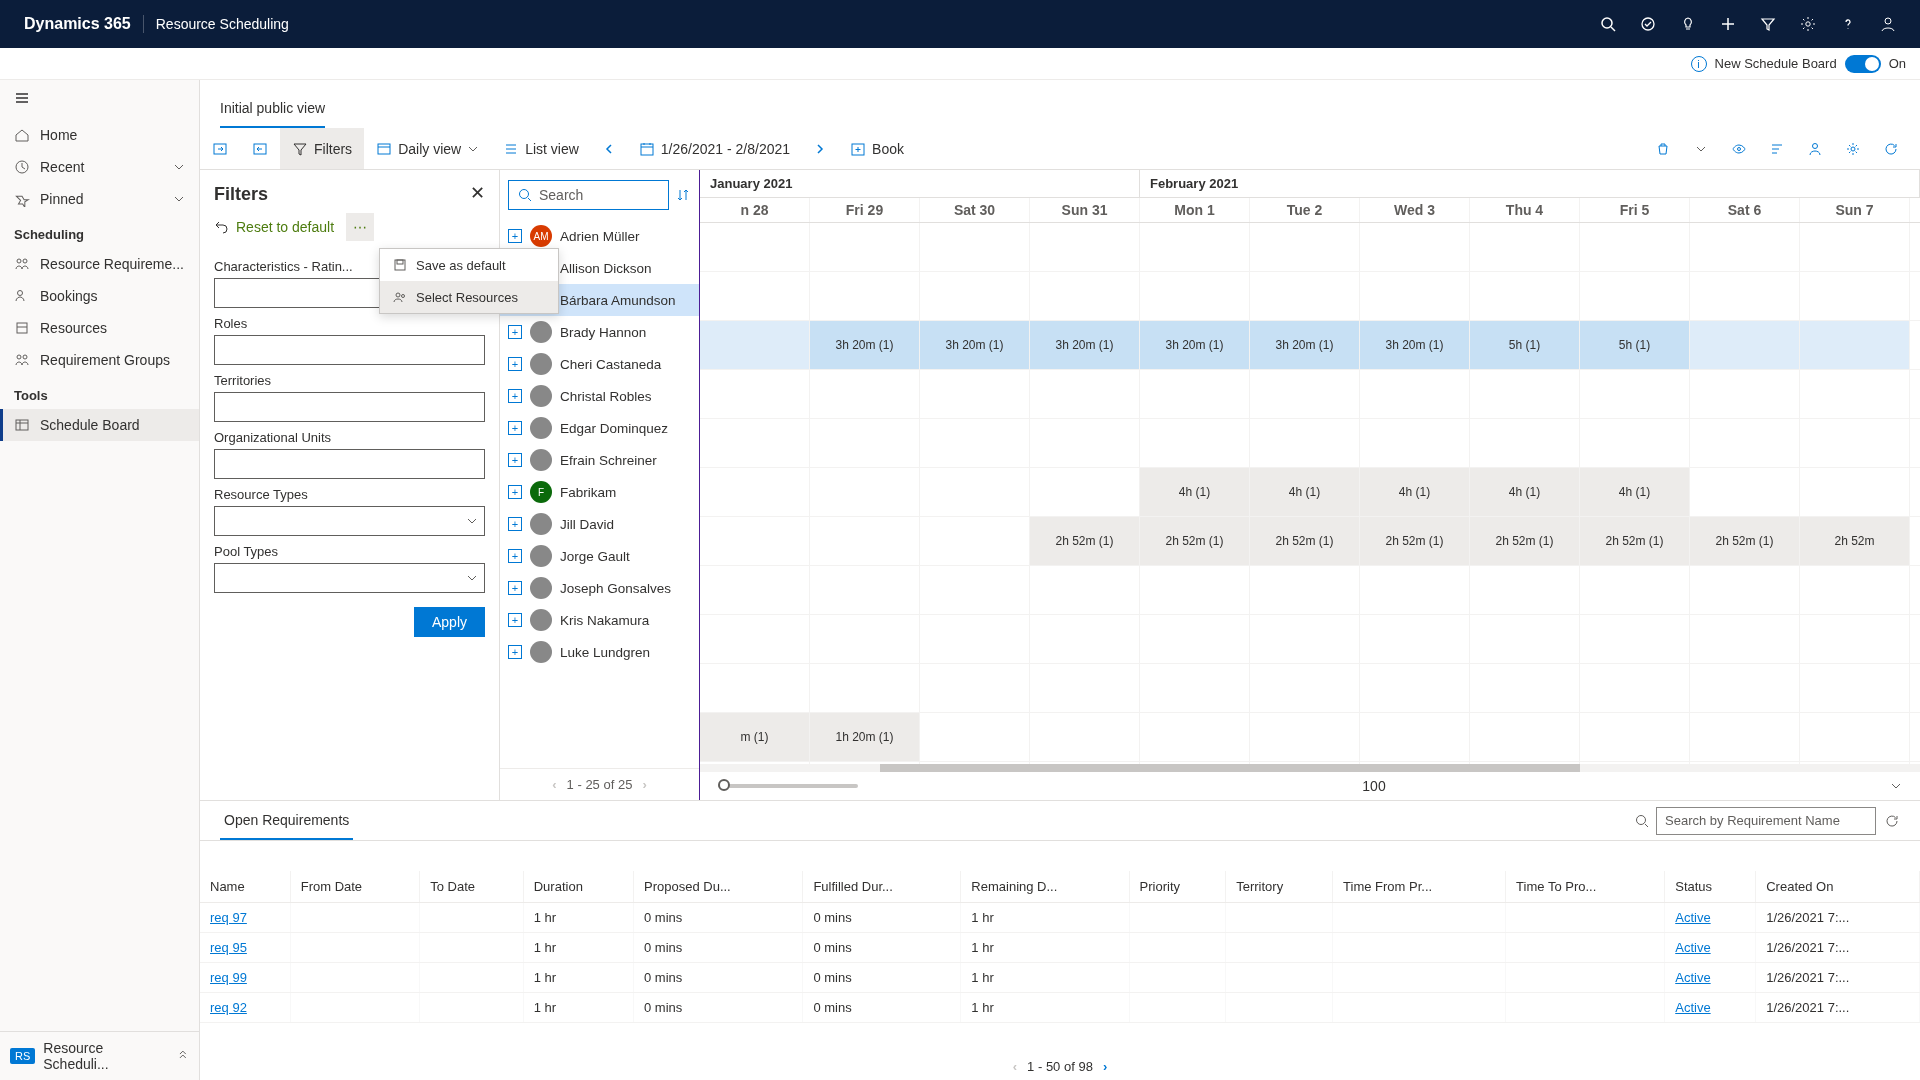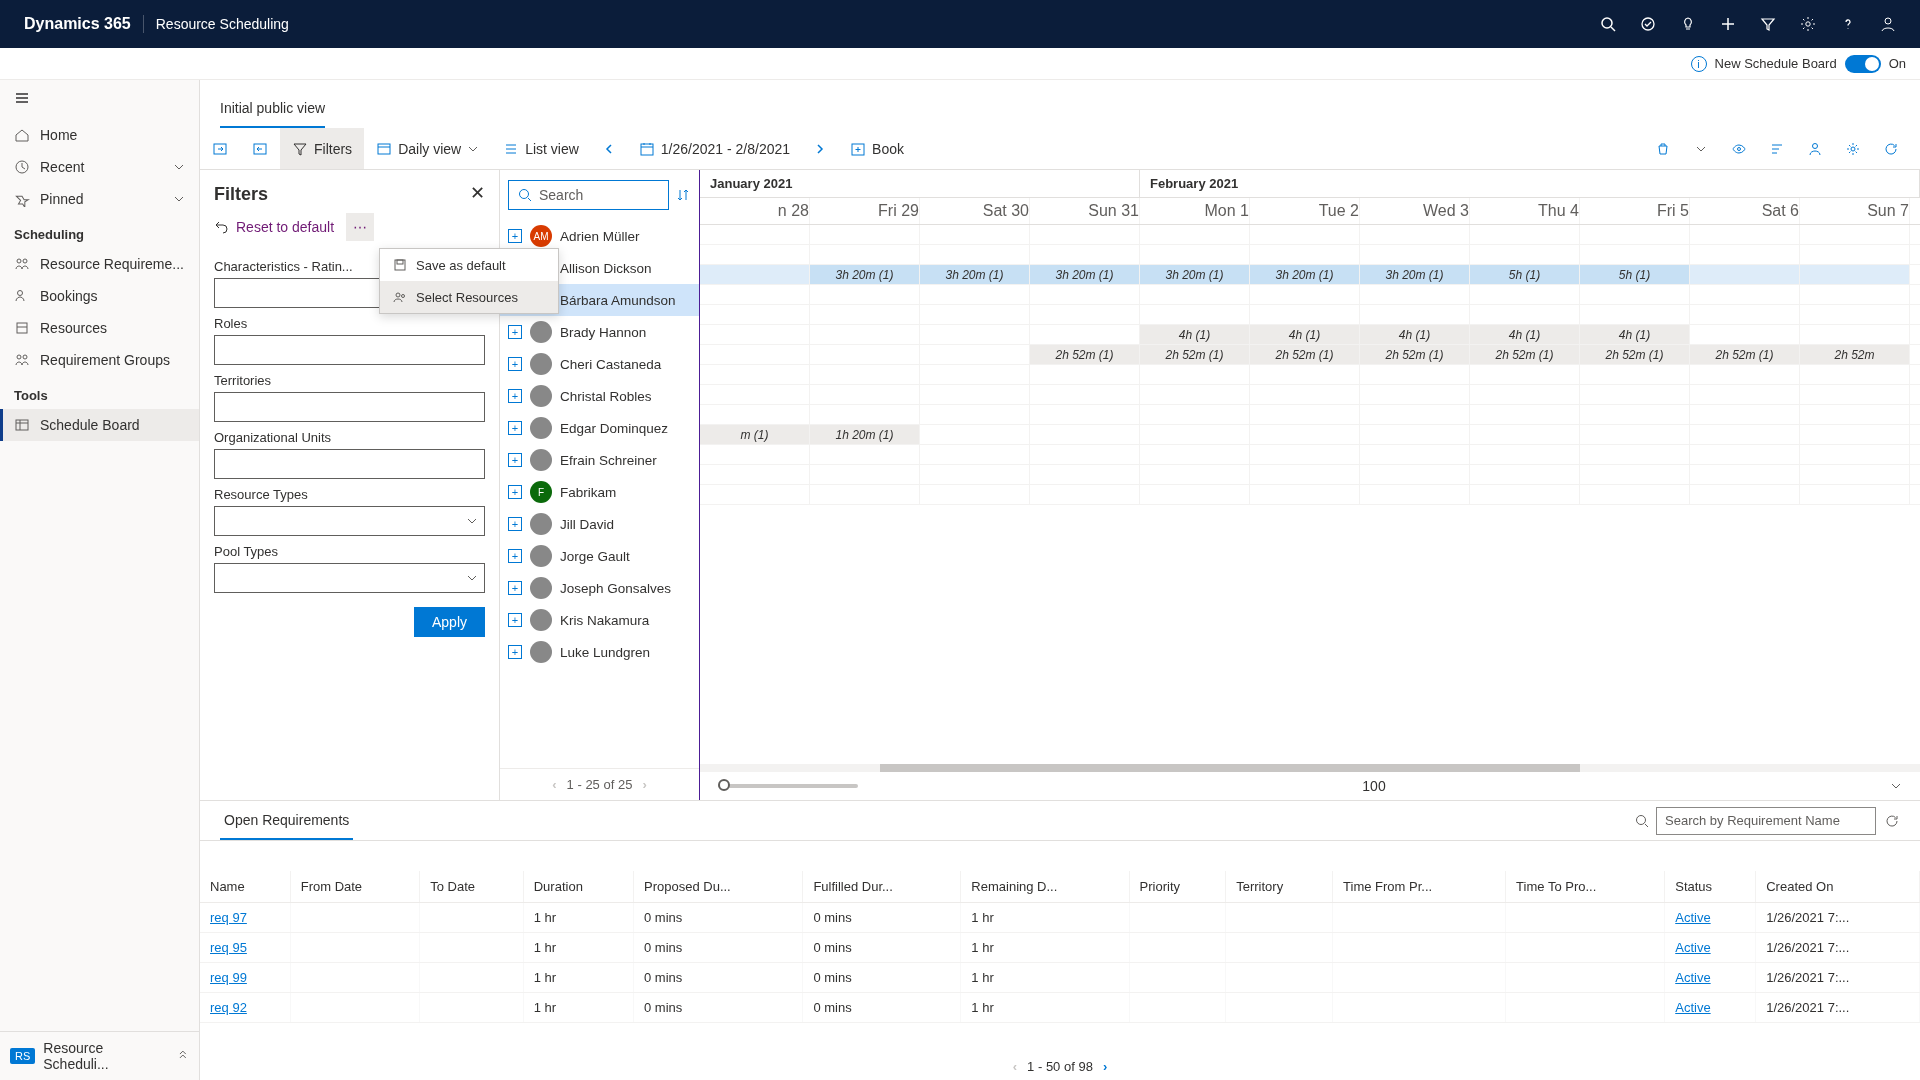--- a/index.html
+++ b/index.html
@@ -46,21 +46,21 @@
 .toolbar .spacer { flex: 1; }
 .toolbar .right-icons { display: flex; align-items: center; gap: 4px; padding-right: 12px; }
 .toolbar .ricon { width: 34px; height: 34px; display: flex; align-items: center; justify-content: center; cursor: pointer; }
 
 
 .workspace { flex: 1; display: flex; overflow: hidden; }
 
 
 .filters { width: 300px; border-right: 1px solid #e1dfdd; padding: 14px 14px 14px 14px; display: flex; flex-direction: column; position: relative; }
 .filters h3 { font-size: 18px; font-weight: 600; margin-bottom: 8px; }
-.filters .reset-row { display: flex; align-items: center; gap: 6px; color: #701a75; margin-bottom: 10px; }
+.filters .reset-row { display: flex; align-items: center; gap: 6px; color: #4d7c0f; margin-bottom: 10px; }
 .filters .more-btn { width: 28px; height: 28px; display: flex; align-items: center; justify-content: center; background: #edebe9; margin-left: 6px; }
 .filters label { font-size: 13px; display: block; margin-top: 8px; margin-bottom: 4px; }
 .filters .field { width: 100%; height: 30px; border: 1px solid #605e5c; background: #fff; }
 .filters .field.select { display: flex; align-items: center; justify-content: flex-end; padding: 0 6px; }
 .apply-btn { background: #0078d4; color: #fff; border: none; padding: 7px 18px; font-size: 14px; cursor: pointer; align-self: flex-end; margin-top: 14px; }
 .filters .close-x { position: absolute; top: 12px; right: 14px; cursor: pointer; font-size: 18px; }
 
 
 .ctxmenu { position: absolute; top: 78px; right: -60px; background: #fff; border: 1px solid #c8c6c4; box-shadow: 0 3px 10px rgba(0,0,0,0.15); z-index: 50; width: 180px; }
 .ctxmenu .mitem { display: flex; align-items: center; gap: 8px; padding: 8px 12px; cursor: pointer; font-size: 13px; }
@@ -79,23 +79,23 @@
 .avatar.ba { background: #ca5010; }
 .avatar.f  { background: #0b6a0b; }
 .plus-sq { width: 14px; height: 14px; border: 1px solid #0078d4; color: #0078d4; display: flex; align-items: center; justify-content: center; font-size: 11px; line-height: 1; flex-shrink: 0; }
 .reslist .pager { display: flex; align-items: center; justify-content: center; gap: 10px; padding: 8px 0; color: #605e5c; font-size: 13px; border-top: 1px solid #edebe9; }
 
 
 .grid-wrap { flex: 1; display: flex; flex-direction: column; overflow: hidden; }
 .grid-header { display: flex; border-bottom: 1px solid #e1dfdd; }
 .month-cell { flex: 1; padding: 6px 10px; font-size: 13px; font-weight: 600; border-right: 1px solid #e1dfdd; }
 .days-row { display: flex; border-bottom: 1px solid #e1dfdd; }
-.day-cell { width: 110px; text-align: right; font-size: 16px; padding: 4px 0; color: #605e5c; border-right: 1px solid #f3f2f1; }
+.day-cell { width: 110px; text-align: center; font-size: 14px; padding: 4px 0; color: #605e5c; border-right: 1px solid #f3f2f1; font-weight: bold; }
 .grid-body { flex: 1; overflow: auto; }
-.grid-row { display: flex; height: 20px; border-bottom: 1px solid #f3f2f1; font-style: italic; }
+.grid-row { display: flex; height: 49px; border-bottom: 1px solid #f3f2f1; }
 .gcell { width: 110px; border-right: 1px solid #f3f2f1; display: flex; align-items: center; justify-content: center; font-size: 12px; color: #323130; }
 .gcell.booked { background: #edebe9; }
 .grid-row.selected .gcell { background: #deecf9; }
 .grid-row.selected .gcell.booked { background: #c7e0f4; }
 .scroll-track { height: 8px; background: #f3f2f1; position: relative; }
 .scroll-thumb { position: absolute; height: 8px; background: #c8c6c4; left: 180px; width: 700px; top: 0; }
 .zoom-row { display: flex; align-items: center; justify-content: space-between; padding: 6px 18px; }
 .slider { width: 140px; height: 4px; background: #c8c6c4; position: relative; border-radius: 2px; }
 .slider .dot { width: 12px; height: 12px; border-radius: 50%; background: #fff; border: 2px solid #605e5c; position: absolute; top: -5px; left: 0; }
 

